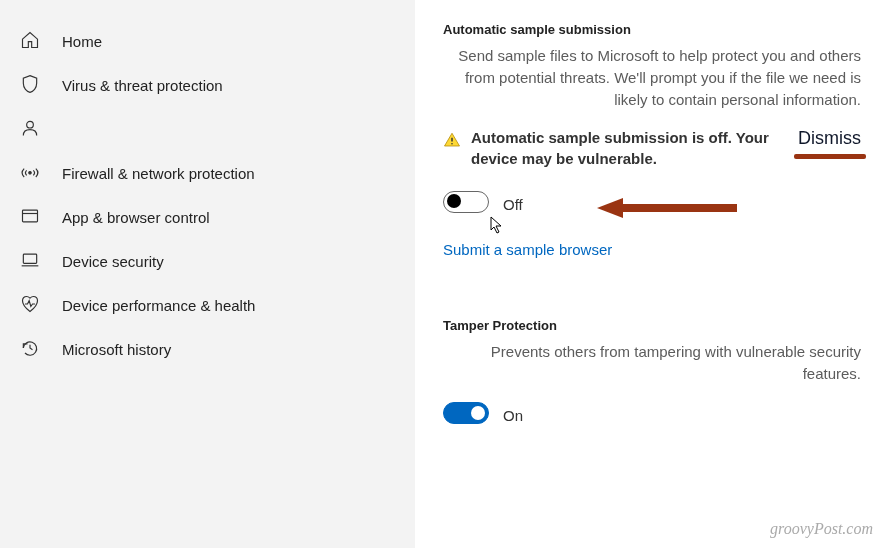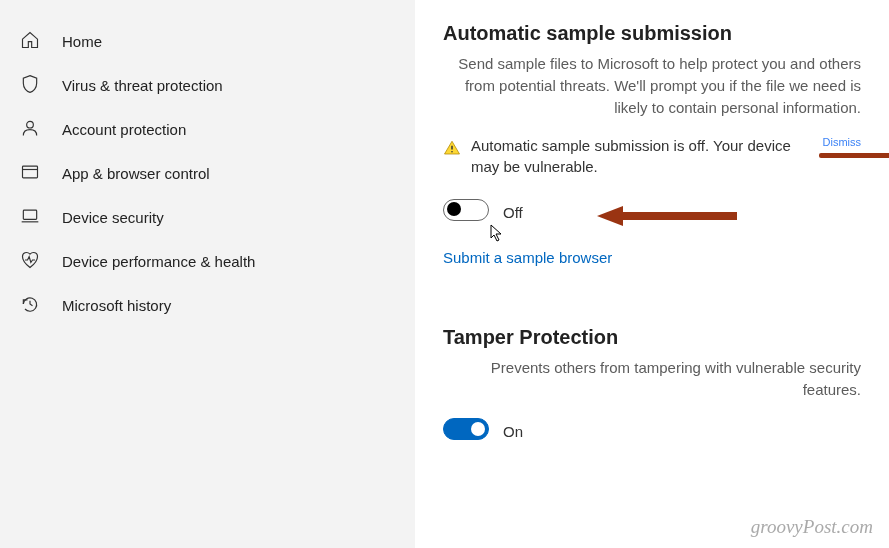--- a/index.html
+++ b/index.html
@@ -36,21 +36,21 @@
       flex-shrink: 0;
     }
     .sidebar-icon svg { width: 20px; height: 20px; stroke: #333; fill: none; stroke-width: 1.4; }
     .sidebar-label { font-size: 15px; color: #222; }
     .main {
       flex: 1;
       padding: 22px 28px;
       overflow-y: auto;
     }
     h2.section-title {
-      font-size: 20px;
+      font-size: 13px;
       font-weight: 600;
       margin-bottom: 8px;
       color: #222;
     }
     .section-desc {
       font-size: 15px;
       color: #5c5c5c;
       line-height: 1.45;
       margin-bottom: 18px;
       text-align: right;
@@ -60,25 +60,25 @@
       gap: 10px;
       align-items: flex-start;
       margin-bottom: 22px;
       position: relative;
     }
     .warn-icon {
       width: 18px; height: 18px;
       flex-shrink: 0;
       margin-top: 3px;
     }
-    .warn-text { font-size: 15px; color: #333; line-height: 1.35; flex:1; }
+    .warn-text { font-size: 15px; color: #333; line-height: 1.35; flex:1;font-weight:bold; }
     .dismiss {
-      color: #3b82f6;
-      cursor: pointer;
-      font-size: 11px;
+      color: #0f172a;
+      cursor: pointer;
+      font-size: 18px;
       margin-left: 8px;
       flex-shrink: 0;
       position: relative;
       text-align: center;
     }
     .dismiss-underline {
       position: absolute;
       bottom: -10px;
       left: -4px;
       width: 72px;
@@ -142,21 +142,21 @@
       cursor: pointer;
       display: inline-block;
       margin: 18px 0 36px 0;
     }
     .tamper-section { margin-top: 24px; }
     .watermark {
       position: absolute;
       right: 16px;
       bottom: 10px;
       color: #aaa;
-      font-size: 19px;
+      font-size: 16px;
       font-style: italic;
       font-family: Georgia, serif;
       pointer-events: none;
     }
   </style>
 </head>
 <body>
 
 <nav class="sidebar">
   <div class="sidebar-item">
@@ -175,21 +175,29 @@
     </span>
     <span class="sidebar-label">Virus &amp; threat protection</span>
   </div>
   <div class="sidebar-item">
     <span class="sidebar-icon">
       <svg viewBox="0 0 24 24">
           <circle cx="12" cy="8" r="4"></circle>
           <path d="M4 21 C4 16 8 14 12 14 C16 14 20 16 20 21"></path>
         </svg>
     </span>
-    <span class="sidebar-label">Account protection</span>
+  </div>
+  <div class="sidebar-item">
+    <span class="sidebar-icon">
+      <svg viewBox="0 0 24 24">
+          <path d="M5 8 C2 11 2 15 5 18 M8 10 C6 12 6 14 8 16 M16 10 C18 12 18 14 16 16 M19 8 C22 11 22 15 19 18"></path>
+          <circle cx="12" cy="13" r="1.5" fill="#333"></circle>
+        </svg>
+    </span>
+    <span class="sidebar-label">Firewall &amp; network protection</span>
   </div>
   <div class="sidebar-item">
     <span class="sidebar-icon">
       <svg viewBox="0 0 24 24">
           <rect x="3" y="5" width="18" height="14" rx="1"></rect>
           <line x1="3" y1="9" x2="21" y2="9"></line>
         </svg>
     </span>
     <span class="sidebar-label">App &amp; browser control</span>
   </div>

